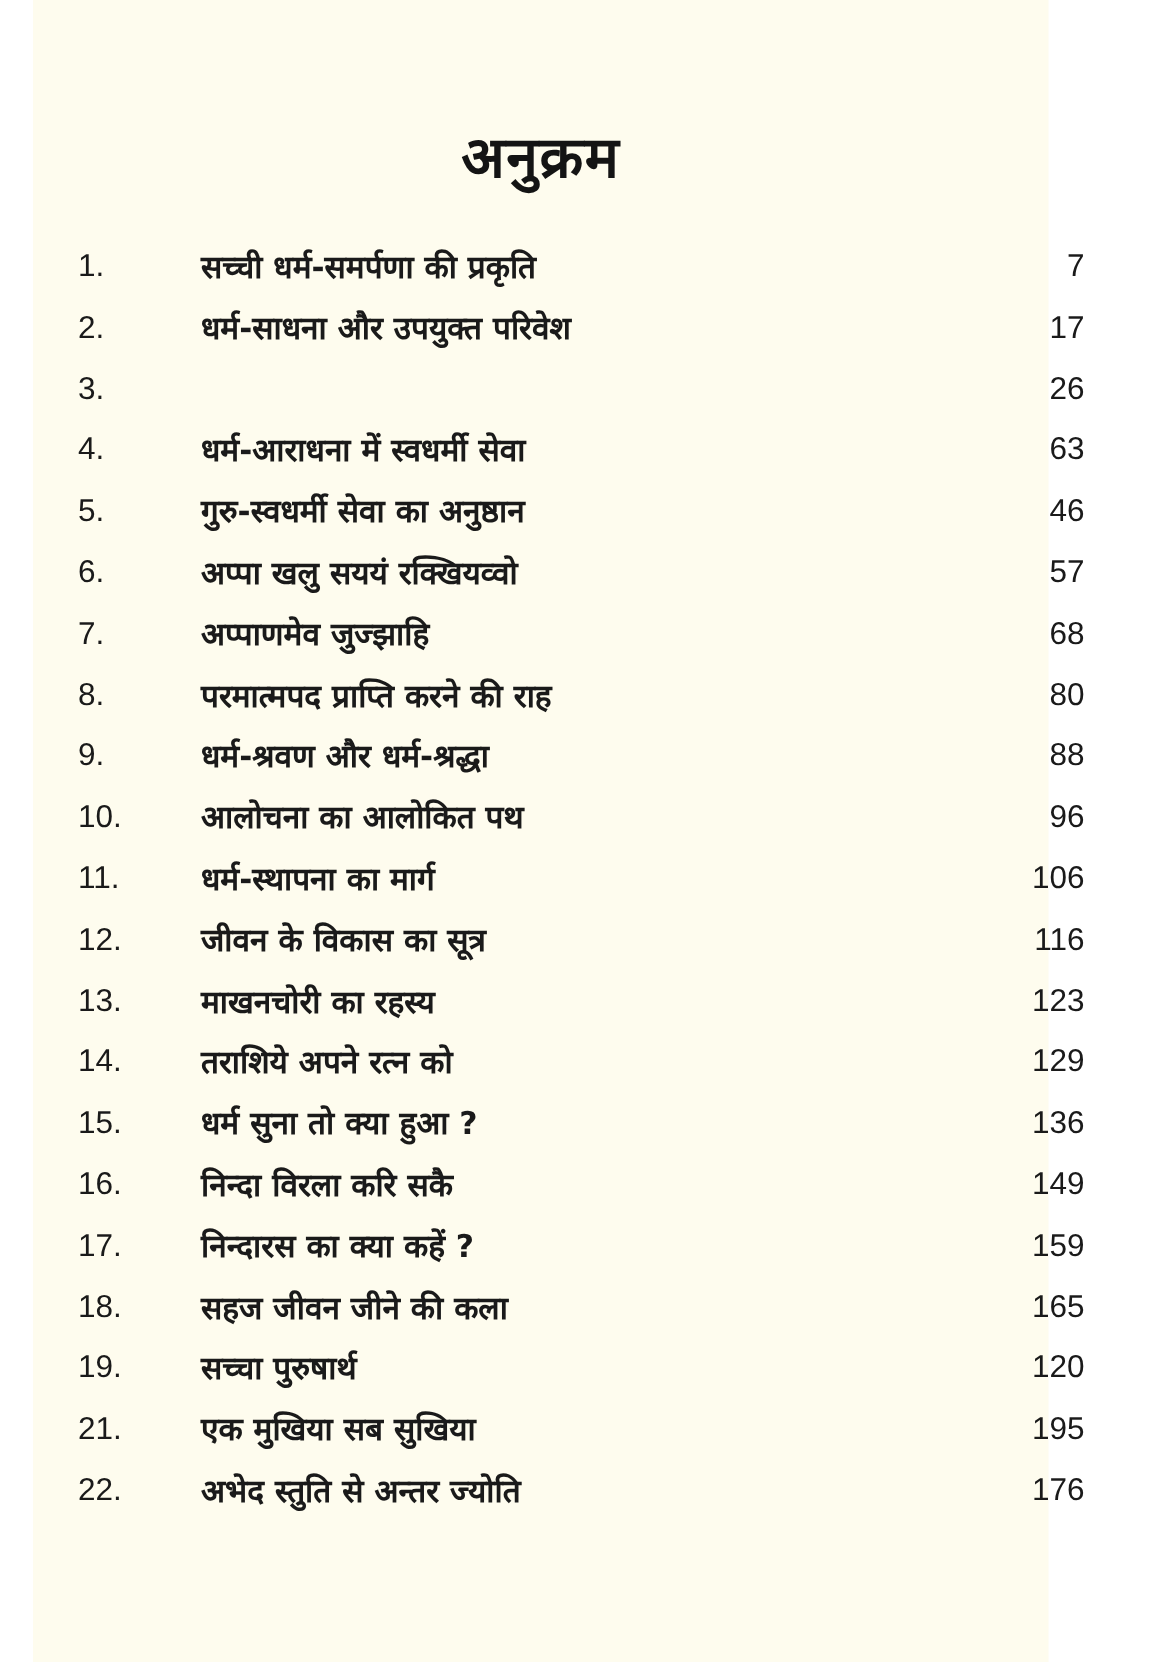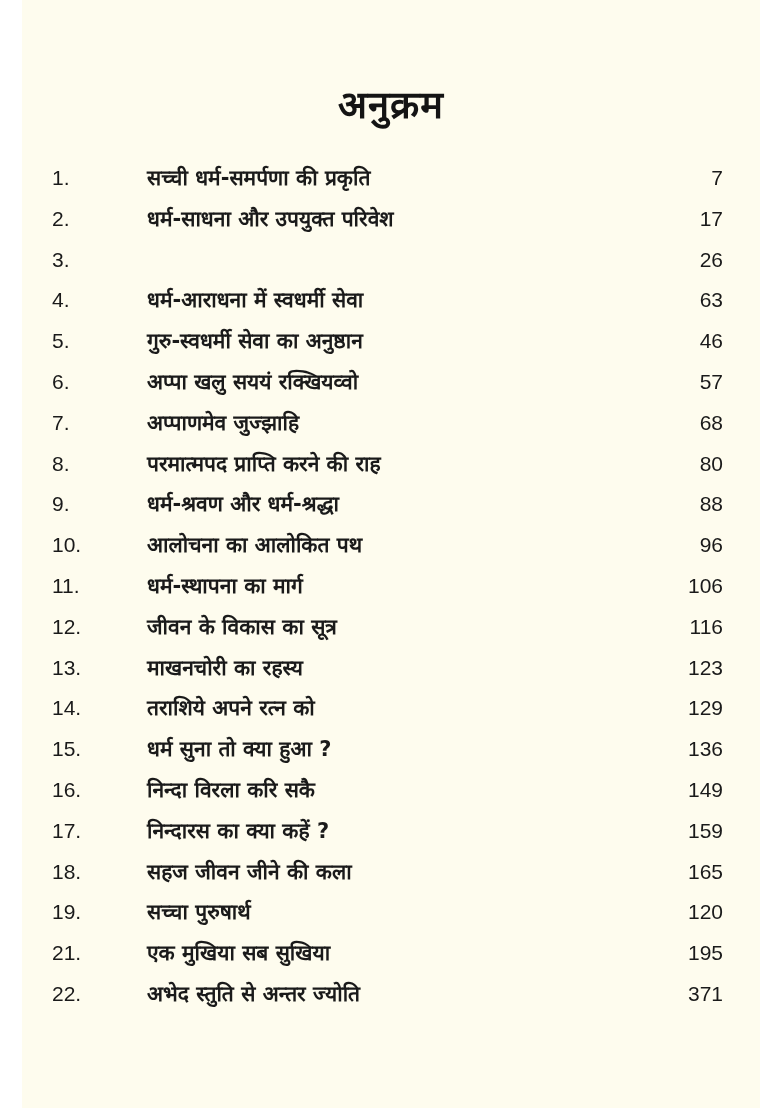--- a/index.html
+++ b/index.html
@@ -12,21 +12,21 @@
       height: 1108px;
       position: relative;
       overflow: hidden;
       font-family: "DejaVu Sans", "Liberation Sans", sans-serif;
       color: #1a1a1a;
     }
     .page {
       position: absolute;
       left: 22px;
       top: 0;
-      width: 738px;
+      width: 677px;
       height: 1108px;
       background: #fefcee;
     }
     .title {
       position: absolute;
       left: 0;
       right: 0;
       top: 52px;
       text-align: center;
       font-size: 38px;
@@ -50,21 +50,21 @@
     }
     .toc-num {
       position: absolute;
       left: 30px;
       font-family: "Liberation Sans", sans-serif;
       font-size: 21px;
       color: #1a1a1a;
     }
     .toc-title {
       position: absolute;
-      left: 125px;
+      left: 112px;
       font-size: 21px;
       font-weight: bold;
       color: #1a1a1a;
       white-space: nowrap;
     }
     .toc-page {
       position: absolute;
       right: 37px;
       font-family: "Liberation Sans", sans-serif;
       font-size: 21px;
@@ -174,16 +174,16 @@
       <span class="toc-page">120</span>
     </li>
     <li class="toc-row">
       <span class="toc-num">21.</span>
       <span class="toc-title">एक मुखिया सब सुखिया</span>
       <span class="toc-page">195</span>
     </li>
     <li class="toc-row">
       <span class="toc-num">22.</span>
       <span class="toc-title">अभेद स्तुति से अन्तर ज्योति</span>
-      <span class="toc-page">371</span>
+      <span class="toc-page">176</span>
     </li>
   </ul>
 </div>
 
 </body></html>

